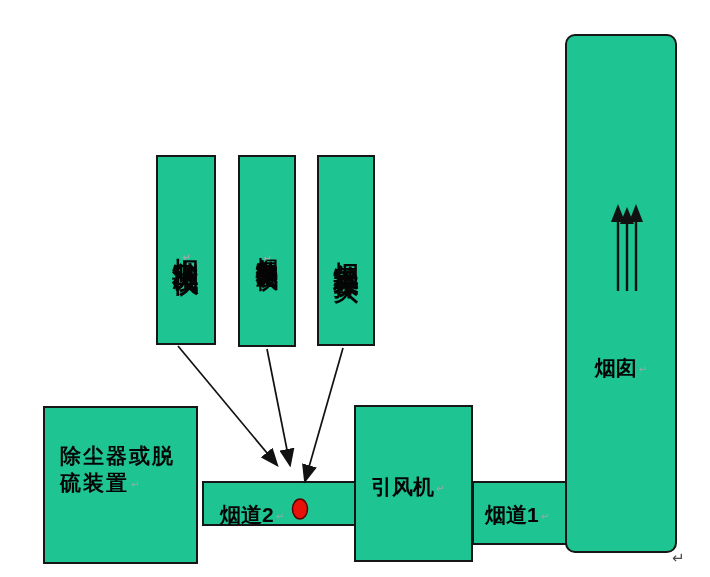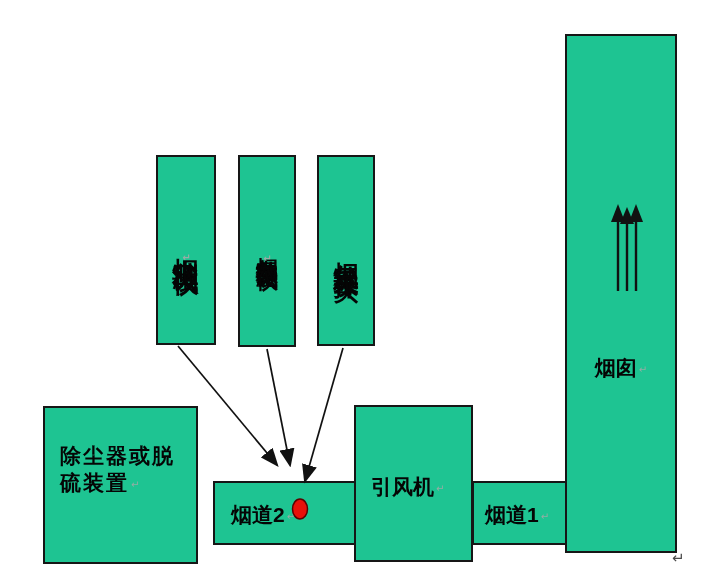--- a/index.html
+++ b/index.html
@@ -90,40 +90,40 @@
   </div>
 
   <div class="gbox vbox" style="left:238px; top:155px; width:58px; height:192px;">
     <div class="vlabel" style="font-size:22px; letter-spacing:2px;"><span>烟气参数测试仪</span><span class="pmark">↵</span></div>
   </div>
 
   <div class="gbox vbox" style="left:317px; top:155px; width:58px; height:191px;">
     <div class="vlabel" style="font-size:25px;"><span>烟气采样探头</span></div>
   </div>
 
-  <div class="gbox" style="left:213px; top:481px; width:158px; height:64px;">
+  <div class="gbox" style="left:202px; top:481px; width:158px; height:45px;">
     <div class="hlabel" style="left:16px; top:18px; font-size:21px;"><span>烟道2</span><span class="pmark-inline">↵</span></div>
   </div>
 
   <div class="gbox" style="left:472px; top:481px; width:116px; height:64px;">
     <div class="hlabel" style="left:11px; top:18px; font-size:21px;"><span>烟道1</span><span class="pmark-inline">↵</span></div>
   </div>
 
   <div class="gbox" style="left:354px; top:405px; width:119px; height:157px;">
     <div class="hlabel" style="left:15px; top:66px; font-size:21px;"><span>引风机</span><span class="pmark-inline">↵</span></div>
   </div>
 
   <div class="gbox" style="left:43px; top:406px; width:155px; height:158px;">
     <div class="dust-text">
       <div>除尘器或脱</div>
       <div><span>硫装置</span><span class="pmark-inline">↵</span></div>
     </div>
   </div>
 
-  <div class="gbox" style="left:565px; top:34px; width:112px; height:519px;">
+  <div class="gbox" style="left:565px; top:34px; width:112px; height:519px;border-radius:10px;">
     <div class="hlabel" style="left:0; right:0; top:318px; font-size:21px; text-align:center;"><span>烟囱</span><span class="pmark-inline">↵</span></div>
   </div>
 
   <svg class="overlay" viewBox="0 0 710 577">
     <defs>
       <marker id="ah" markerWidth="11" markerHeight="9" refX="9.5" refY="4.5" orient="auto">
         <path d="M0,0 L11,4.5 L0,9 z" fill="#111111"></path>
       </marker>
     </defs>
 

